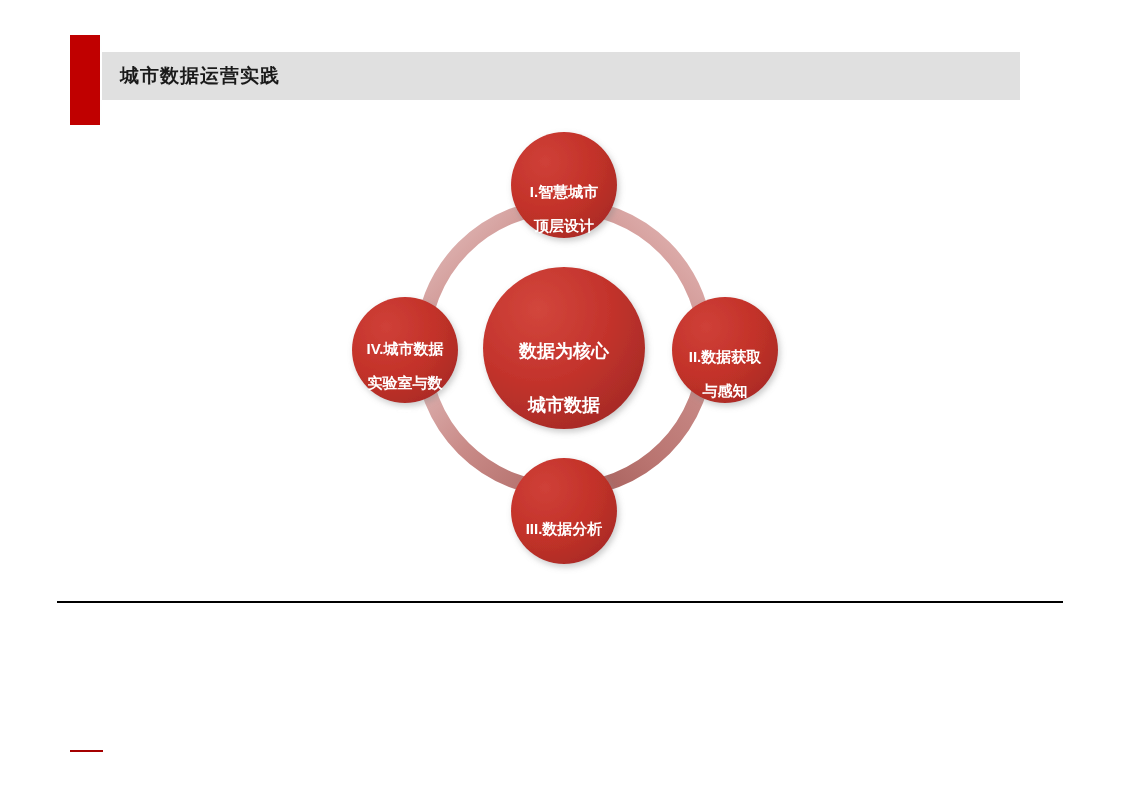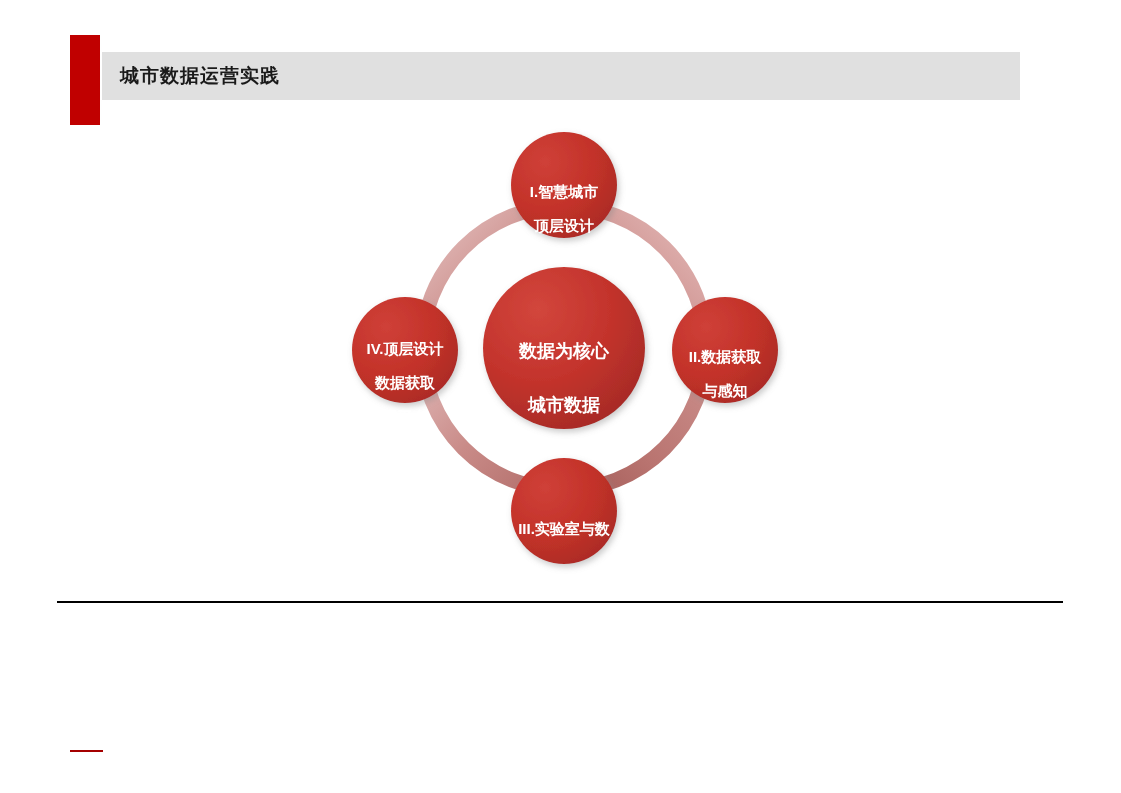--- a/index.html
+++ b/index.html
@@ -177,24 +177,24 @@
   <div>I.智慧城市</div>
   <div>顶层设计</div>
 </div>
 
 <div class="node-label satellite-label" id="node-right-label">
   <div>II.数据获取</div>
   <div>与感知</div>
 </div>
 
 <div class="node-label satellite-label" id="node-bottom-label">
-  <div>III.实验室与数</div>
+  <div>III.数据分析</div>
 </div>
 
 <div class="node-label satellite-label" id="node-left-label">
-  <div>IV.顶层设计</div>
-  <div>数据获取</div>
+  <div>IV.城市数据</div>
+  <div>实验室与数</div>
   <div>据平台</div>
 </div>
 
 <div id="content-divider"></div>
 
 <div id="footer-mark"></div>
 
 </body></html>

